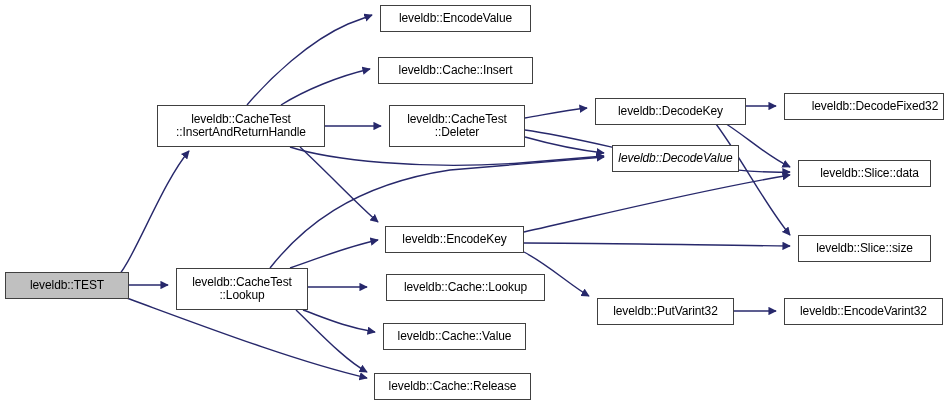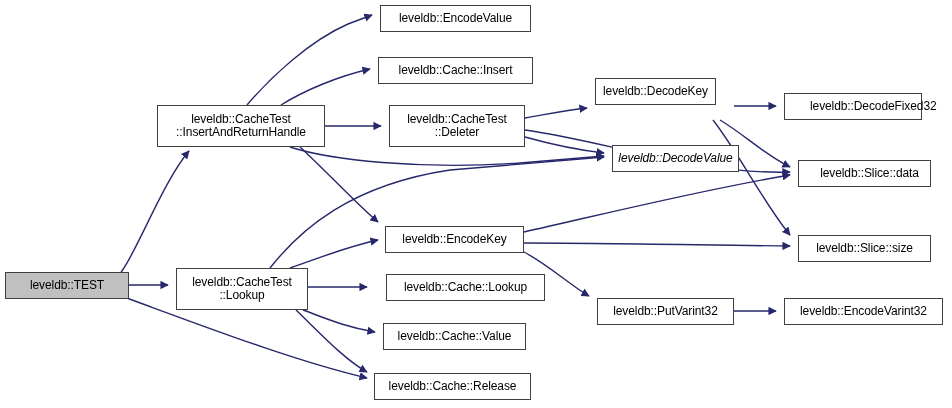--- a/index.html
+++ b/index.html
@@ -94,22 +94,22 @@
       <div class="node" style="left: 176px; top: 268px; width: 132px; height: 42px;"><span class="label">leveldb::CacheTest
 ::Lookup</span></div>
       <div class="node" style="left: 380px; top: 5px; width: 151px; height: 27px;"><span class="label">leveldb::EncodeValue</span></div>
       <div class="node" style="left: 378px; top: 57px; width: 155px; height: 27px;"><span class="label">leveldb::Cache::Insert</span></div>
       <div class="node" style="left: 389px; top: 105px; width: 136px; height: 42px;"><span class="label">leveldb::CacheTest
 ::Deleter</span></div>
       <div class="node" style="left: 385px; top: 226px; width: 139px; height: 27px;"><span class="label">leveldb::EncodeKey</span></div>
       <div class="node" style="left: 386px; top: 274px; width: 159px; height: 27px;"><span class="label">leveldb::Cache::Lookup</span></div>
       <div class="node" style="left: 383px; top: 323px; width: 143px; height: 27px;"><span class="label">leveldb::Cache::Value</span></div>
       <div class="node" style="left: 374px; top: 373px; width: 157px; height: 27px;"><span class="label">leveldb::Cache::Release</span></div>
-      <div class="node" style="left: 595px; top: 78px; width: 121px; height: 27px;"><span class="label">leveldb::DecodeKey</span></div>
+      <div class="node" style="left: 595px; top: 98px; width: 151px; height: 27px;"><span class="label">leveldb::DecodeKey</span></div>
       <div class="node" style="left: 612px; top: 145px; width: 127px; height: 27px; font-style: italic;"><span class="label">leveldb::DecodeValue</span></div>
       <div class="node" style="left: 597px; top: 298px; width: 137px; height: 27px;"><span class="label">leveldb::PutVarint32</span></div>
-      <div class="node" style="left: 784px; top: 93px; width: 138px; height: 27px; padding-left: 22px;"><span class="label">leveldb::DecodeFixed32</span></div>
+      <div class="node" style="left: 784px; top: 93px; width: 160px; height: 27px; padding-left: 22px;"><span class="label">leveldb::DecodeFixed32</span></div>
       <div class="node" style="left: 798px; top: 160px; width: 133px; height: 27px; padding-left: 10px;"><span class="label">leveldb::Slice::data</span></div>
       <div class="node" style="left: 798px; top: 235px; width: 133px; height: 27px;"><span class="label">leveldb::Slice::size</span></div>
       <div class="node" style="left: 784px; top: 298px; width: 159px; height: 27px;"><span class="label">leveldb::EncodeVarint32</span></div>
     </div>
 
 </div>
 
 </body></html>

